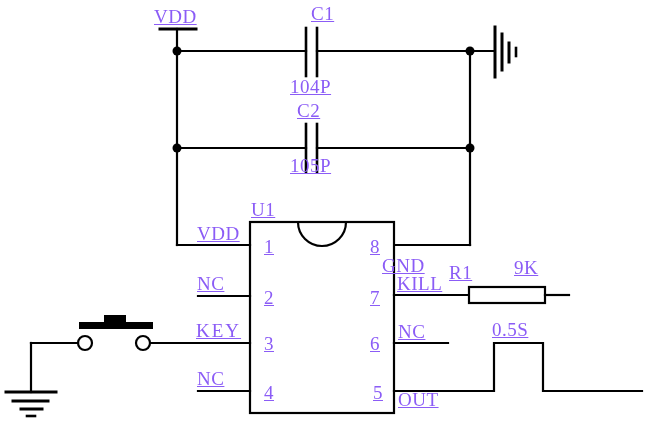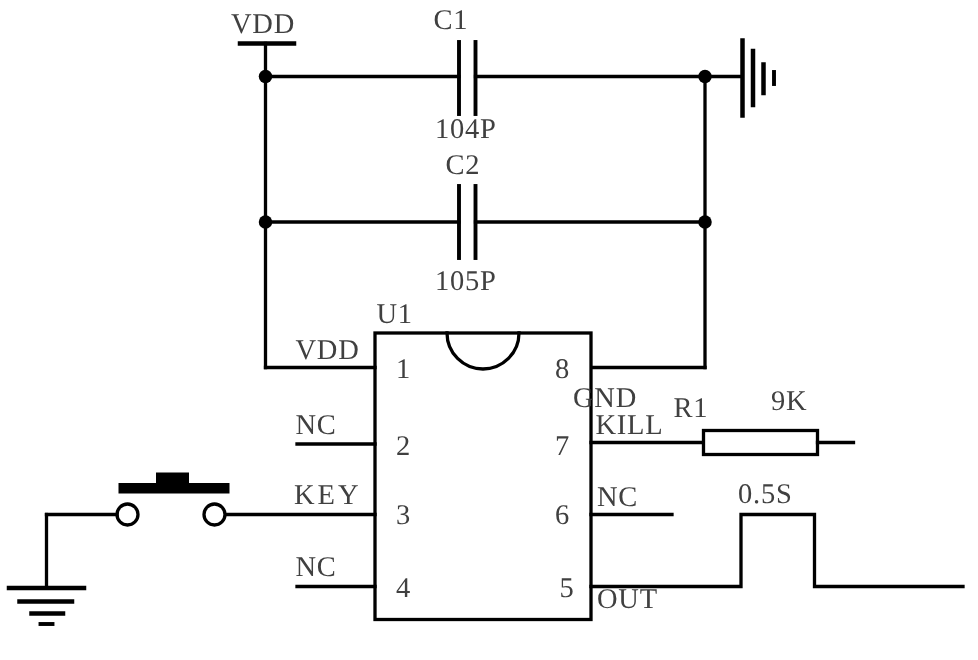--- a/index.html
+++ b/index.html
@@ -8,23 +8,24 @@
     width:652px;height:440px;
     background:#ffffff;
     font-family:"Liberation Serif", serif;
     overflow:hidden;
   }
   #schematic-svg{position:absolute;left:0;top:0;}
   .lbl{
     position:absolute;
     font-size:19px;
     line-height:1;
-    color:#404040;
+    color:#8b5cf6;
     white-space:nowrap;
     letter-spacing:0.5px;
+    text-decoration:underline;
   }
   .pin-num{font-size:19px;}
 </style>
 </head>
 <body>
 
 <div id="canvas">
 
   <svg id="schematic-svg" width="652" height="440" viewBox="0 0 652 440" fill="none" stroke="#000000" stroke-width="2.2" stroke-linecap="square">
 
@@ -105,24 +106,24 @@
     <g>
       <line x1="6" y1="392" x2="56" y2="392" stroke-width="3"></line>
       <line x1="13" y1="401" x2="48" y2="401" stroke-width="3"></line>
       <line x1="21" y1="409" x2="42" y2="409" stroke-width="3"></line>
       <line x1="27" y1="416" x2="35" y2="416" stroke-width="2.6"></line>
     </g>
   </svg>
 
   <div class="lbl" style="left:154px;top:7px;">VDD</div>
 
-  <div class="lbl" style="left:289px;top:4px;">C1</div>
+  <div class="lbl" style="left:311px;top:4px;">C1</div>
   <div class="lbl" style="left:290px;top:77px;text-align:right;">104P</div>
   <div class="lbl" style="left:297px;top:101px;">C2</div>
-  <div class="lbl" style="left:290px;top:178px;">105P</div>
+  <div class="lbl" style="left:290px;top:156px;">105P</div>
 
   <div class="lbl" style="left:251px;top:200px;text-align:center;">U1</div>
 
   <div class="lbl" style="left:197px;top:224px;">VDD</div>
   <div class="lbl" style="left:197px;top:274px;">NC</div>
   <div class="lbl" style="left:196px;top:321px;letter-spacing:2px;">KEY</div>
   <div class="lbl" style="left:197px;top:369px;">NC</div>
 
   <div class="lbl pin-num" style="left:264px;top:237px;">1</div>
   <div class="lbl pin-num" style="left:264px;top:288px;">2</div>

